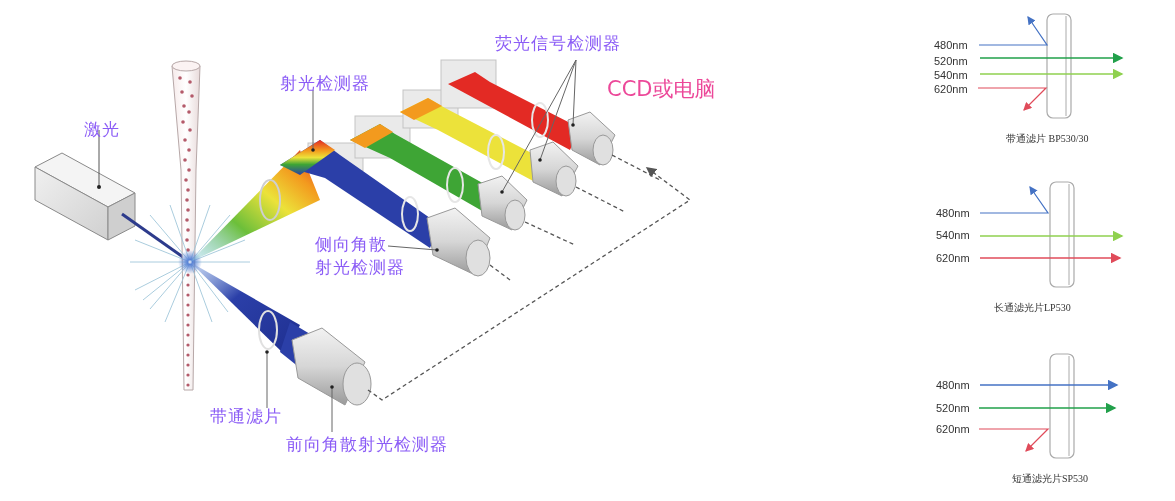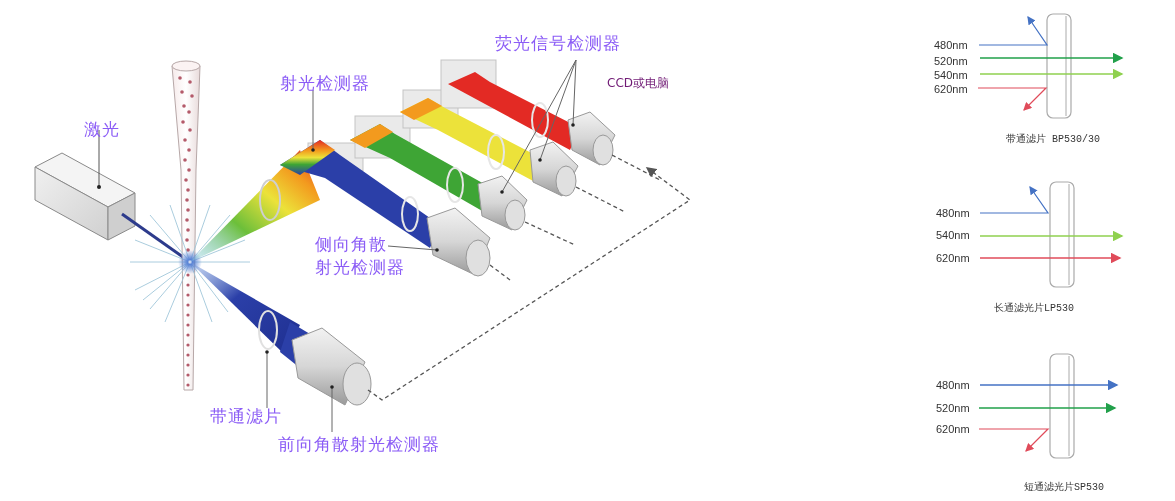--- a/index.html
+++ b/index.html
@@ -1,24 +1,24 @@
 <!DOCTYPE html>
 <html><head>
 <meta charset="utf-8">
 <style>
   * { box-sizing: border-box; margin: 0; padding: 0; }
   html, body { width: 1175px; height: 501px; background: #ffffff; overflow: hidden; }
   body { font-family: "DejaVu Sans", sans-serif; color: #333; position: relative; }
   #stage { position: absolute; left: 0; top: 0; width: 1175px; height: 501px; }
   .main-svg { position: absolute; left: 0; top: 0; }
   .lbl { position: absolute; font-size: 17px; color: #8b5cf6; white-space: nowrap; letter-spacing: 1px; }
-  .ccd { position: absolute; font-size: 12px; color: #701a75; white-space: nowrap; }
+  .ccd { position: absolute; font-size: 21px; color: #ec4899; white-space: nowrap; }
   .filter-panel { position: absolute; width: 240px; }
   .wl { position: absolute; font-size: 11px; color: #333; font-family: "Liberation Sans", sans-serif; }
-  .cap { position: absolute; font-size: 10px; color: #333; white-space: nowrap; font-family: Liberation Mono, monospace; }
+  .cap { position: absolute; font-size: 10px; color: #333; white-space: nowrap; font-family: Liberation Serif, serif; }
 </style>
 </head>
 <body>
 
 <div id="stage">
 
   <svg class="main-svg" width="760" height="501" viewBox="0 0 760 501">
     <defs>
       <linearGradient id="rainbow" x1="0" y1="0" x2="0" y2="1">
         <stop offset="0" stop-color="#e32a24"></stop>
@@ -217,21 +217,21 @@
     </g>
   </svg>
 
   <span class="lbl" style="left:84px;top:118px;">激光</span>
   <span class="lbl" style="left:280px;top:72px;">射光检测器</span>
   <span class="lbl" style="left:495px;top:32px;">荧光信号检测器</span>
   <span class="ccd" style="left:607px;top:75px;">CCD或电脑</span>
   <span class="lbl" style="left:315px;top:233px;">侧向角散</span>
   <span class="lbl" style="left:315px;top:256px;">射光检测器</span>
   <span class="lbl" style="left:210px;top:405px;">带通滤片</span>
-  <span class="lbl" style="left:278px;top:433px;">前向角散射光检测器</span>
+  <span class="lbl" style="left:286px;top:433px;">前向角散射光检测器</span>
 
   <div class="filter-panel" style="left:920px;top:0px;height:160px;">
     <svg width="240" height="160" style="position:absolute;left:0;top:0;">
       <defs>
         <marker id="ab" markerWidth="7" markerHeight="7" refX="6" refY="3.5" orient="auto">
             <path d="M0,0 L7,3.5 L0,7 z" fill="#4472c4"></path>
           </marker>
         <marker id="ag" markerWidth="7" markerHeight="7" refX="6" refY="3.5" orient="auto">
             <path d="M0,0 L7,3.5 L0,7 z" fill="#21a04a"></path>
           </marker>
@@ -296,16 +296,16 @@
       </defs>
       <rect x="130" y="14" width="24" height="104" rx="6" fill="none" stroke="#aaa" stroke-width="1.2"></rect>
       <line x1="149" y1="16" x2="149" y2="116" stroke="#aaa" stroke-width="1"></line>
       <line x1="60" y1="45" x2="197" y2="45" stroke="#4472c4" stroke-width="1.5" marker-end="url(#cb)"></line>
       <line x1="59" y1="68" x2="195" y2="68" stroke="#21a04a" stroke-width="1.5" marker-end="url(#cg)"></line>
       <polyline points="59,89 128,89 106,111" fill="none" stroke="#e04b5a" stroke-width="1.2" marker-end="url(#cr)"></polyline>
     </svg>
     <span class="wl" style="left:16px;top:39px;">480nm</span>
     <span class="wl" style="left:16px;top:62px;">520nm</span>
     <span class="wl" style="left:16px;top:83px;">620nm</span>
-    <span class="cap" style="left:92px;top:140px;margin-left:12px;">短通滤光片SP530</span>
+    <span class="cap" style="left:92px;top:132px;">短通滤光片SP530</span>
   </div>
 
 </div>
 
 </body></html>

